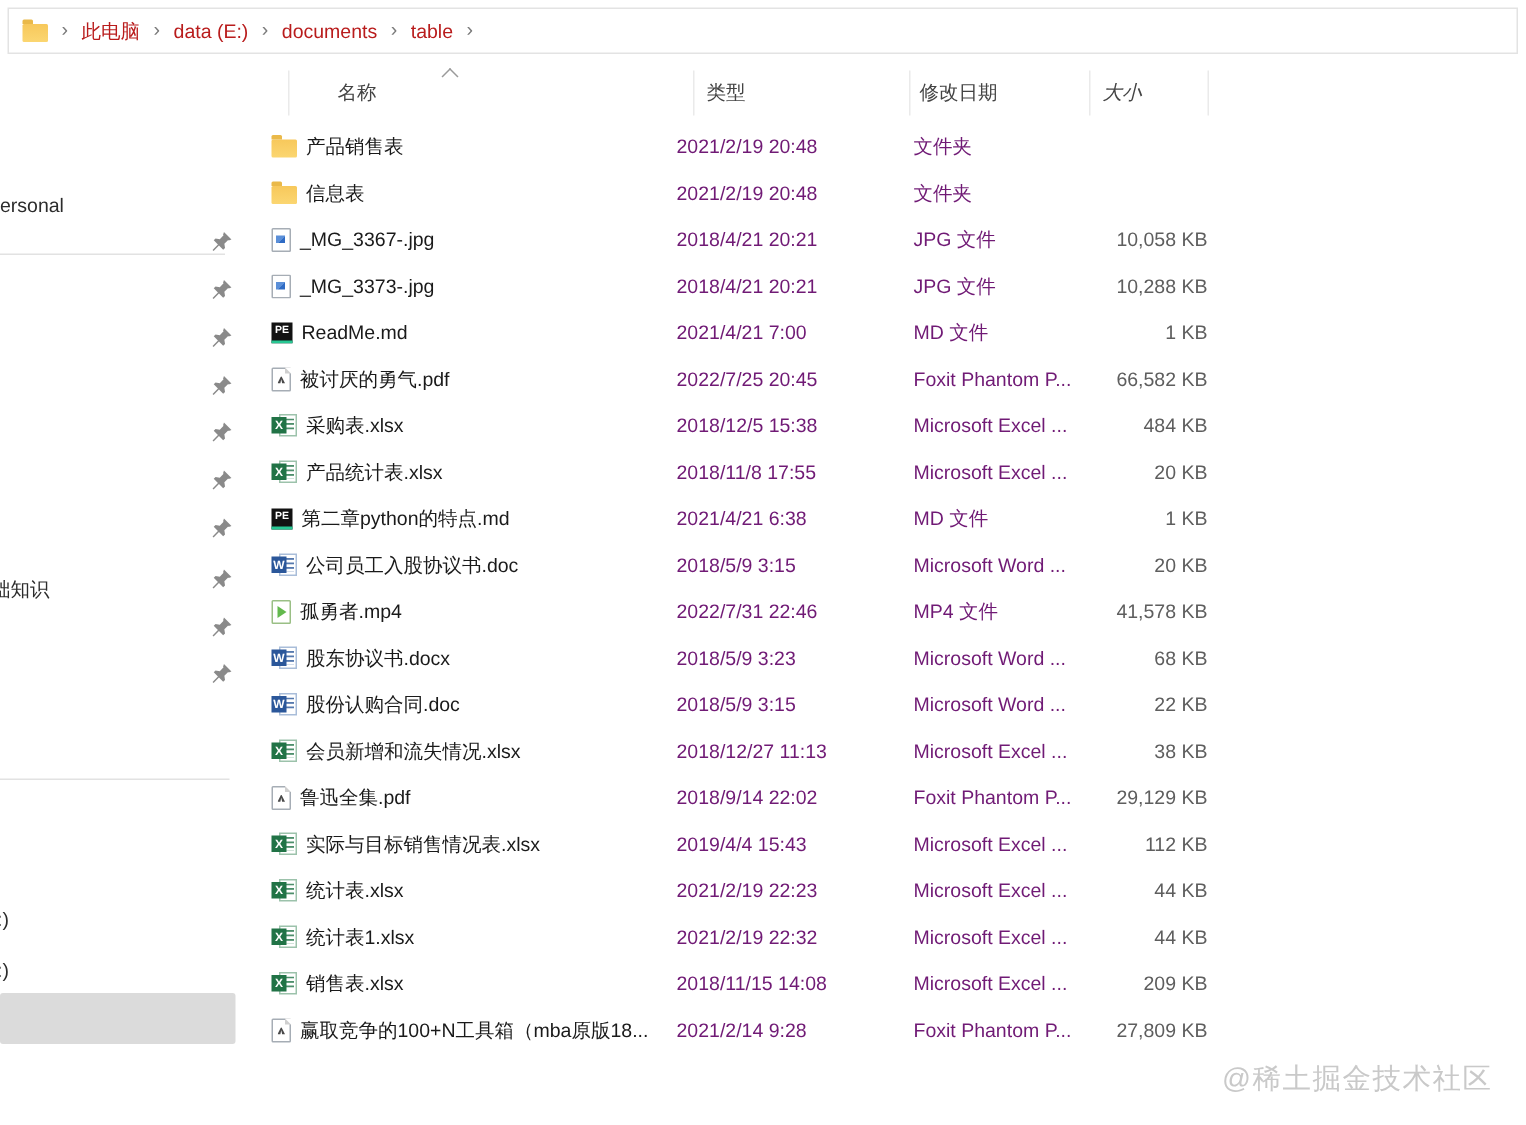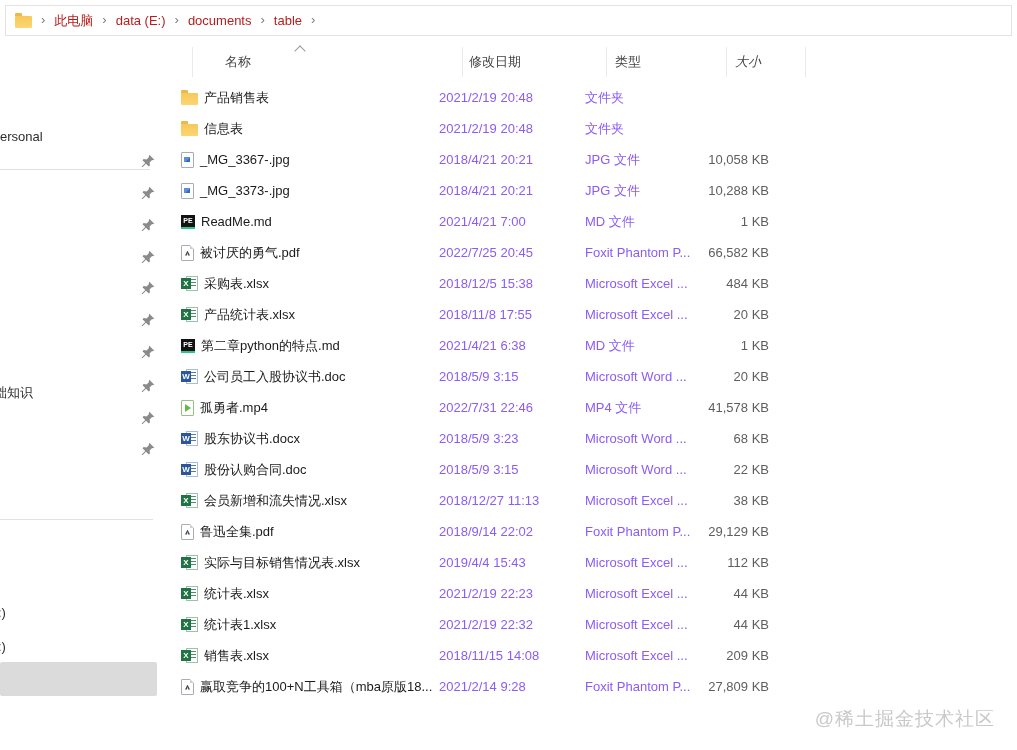--- a/index.html
+++ b/index.html
@@ -51,23 +51,23 @@
   .hcell:last-child{border-right:1px solid #eaeaea;}
   .hcell.name{padding-left:32px;}
   .hcell.date{padding-left:6px;}
   .hcell.type{padding-left:8px;}
   .hcell.size{padding-left:8px;font-style:italic;}
   .sort-caret{position:absolute;left:296px;top:47px;width:7px;height:7px;
               border-left:1px solid #9a9a9a;border-top:1px solid #9a9a9a;transform:rotate(45deg);}
 
   
   .rows{position:absolute;left:163px;top:82px;width:614px;}
-  .row{height:31px;display:grid;grid-template-columns:270px 144px 120px 80px;align-items:center;cursor:default;}
+  .row{height:31px;display:grid;grid-template-columns:270px 144px 120px 80px;align-items:center;cursor:default;gap:12px;}
   .cell-name{display:flex;align-items:center;gap:6px;padding-left:18px;color:#1a1a1a;white-space:nowrap;overflow:hidden;}
-  .cell-date,.cell-type{color:#8b5cf6;white-space:nowrap;}
+  .cell-date,.cell-type{color:#701a75;white-space:nowrap;}
   .cell-date{padding-left:6px;}
   .cell-type{padding-left:8px;}
   .cell-size{color:#5e5e5e;text-align:right;padding-right:8px;white-space:nowrap;}
 
   
   .sidebar{position:absolute;left:0;top:40px;width:160px;bottom:0;}
   .side-personal{position:absolute;left:0;top:89px;color:#2c2c2c;}
   .side-divider{position:absolute;height:1px;background:#e2e2e2;}
   .div1{left:0;top:129px;width:150px;}
   .div2{left:0;top:479px;width:153px;}
@@ -158,22 +158,22 @@
         <span class="pin" style="top: 402px;">
           <svg width="14" height="14" viewBox="0 0 16 16">
             <path fill="#8a8a8a" d="M9.5 0.8 L15.2 6.5 L13.1 7.2 L12.7 6.8 L9.8 9.7 L10.3 12.9 L8.9 14.3 L5.7 11.1 L1.6 15.2 L0.8 14.4 L4.9 10.3 L1.7 7.1 L3.1 5.7 L6.3 6.2 L9.2 3.3 L8.8 2.9 Z"></path>
           </svg>
         </span>
       </div>
   </div>
 
   <div class="list-header">
     <div class="hcell name">名称</div>
+    <div class="hcell type">类型</div>
     <div class="hcell date">修改日期</div>
-    <div class="hcell type">类型</div>
     <div class="hcell size">大小</div>
   </div>
   <div class="sort-caret"></div>
 
   <div class="rows" id="rows">
       <div class="row">
         <div class="cell-name">
           <span class="icon folder"></span>
           <span>产品销售表</span>
         </div>

